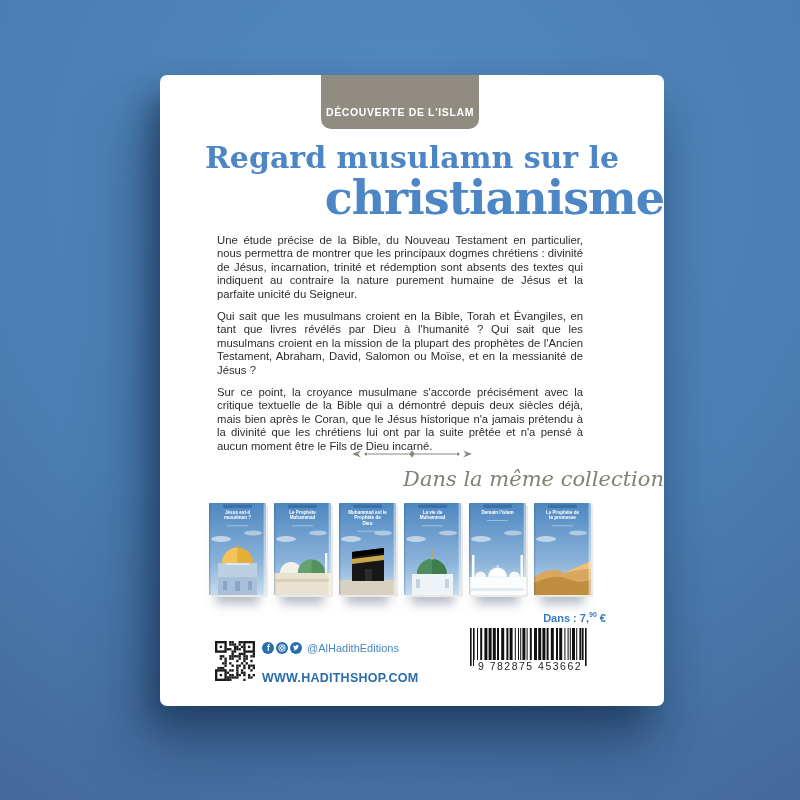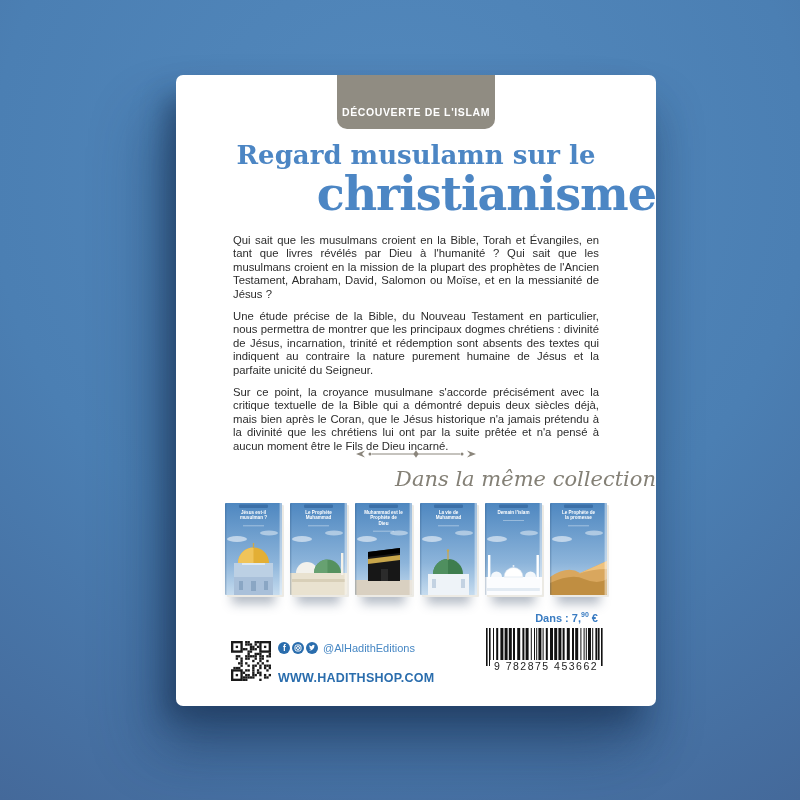--- a/index.html
+++ b/index.html
@@ -2,37 +2,38 @@
 <html><head>
 <meta charset="utf-8">
 <style>
   html,body{margin:0;padding:0;}
   body{
     width:800px;height:800px;overflow:hidden;position:relative;
     background:radial-gradient(circle at 50% 22%, #5389bd 0%, #4b7fb3 55%, #44699a 100%);
     font-family:"Liberation Sans", sans-serif;
   }
   .book-card{
-    position:absolute;left:176px;top:75px;width:480px;height:631px;
+    position:absolute;left:160px;top:75px;width:480px;height:631px;
     background:#ffffff;border-radius:7px;
     box-shadow:-16px 16px 24px -6px rgba(23,47,80,.45), -28px 42px 60px rgba(23,47,80,.30), 0 34px 46px rgba(23,47,80,.35);
+    padding-left:24px;
   }
   
   .badge{
     position:absolute;top:0;left:161px;width:158px;height:54px;
     background:#908c82;border-radius:0 0 10px 10px;
     display:flex;align-items:flex-end;justify-content:center;
     padding-bottom:11px;box-sizing:border-box;
   }
   .badge span{
     color:#ffffff;font-size:10.5px;font-weight:bold;letter-spacing:.06em;white-space:nowrap;
   }
   
   .title-block{position:absolute;top:66px;left:0;width:100%;text-align:center;color:#4c86c4;}
-  .title-line1{display:block;font-family:"DejaVu Serif", serif;font-weight:bold;font-size:26px;line-height:1.1;}
+  .title-line1{display:block;font-family:"DejaVu Serif", serif;font-weight:bold;font-size:30px;line-height:1.1;}
   .title-line2{display:block;font-family:"DejaVu Serif", serif;font-weight:bold;font-size:46px;line-height:1.0;margin-top:1px;letter-spacing:-1px;text-align:right;}
   
   .body-text{
     position:absolute;top:159px;left:57px;width:366px;
     font-size:11.3px;line-height:13.4px;color:#2c2c2c;text-align:justify;
   }
   .body-text p{margin:0 0 9px 0;}
   
   .divider{position:absolute;top:372px;left:0;width:100%;text-align:center;}
   
@@ -67,22 +68,22 @@
   <div class="badge">
     <span>DÉCOUVERTE DE L'ISLAM</span>
   </div>
 
   <div class="title-block">
     <span class="title-line1">Regard musulamn sur le</span>
     <span class="title-line2">christianisme</span>
   </div>
 
   <div class="body-text">
+    <p>Une étude précise de la Bible, du Nouveau Testament en particulier, nous permettra de montrer que les principaux dogmes chrétiens : divinité de Jésus, incarnation, trinité et rédemption sont absents des textes qui indiquent au contraire la nature purement humaine de Jésus et la parfaite unicité du Seigneur.</p>
     <p>Qui sait que les musulmans croient en la Bible, Torah et Évangiles, en tant que livres révélés par Dieu à l'humanité ? Qui sait que les musulmans croient en la mission de la plupart des prophètes de l'Ancien Testament, Abraham, David, Salomon ou Moïse, et en la messianité de Jésus ?</p>
-    <p>Une étude précise de la Bible, du Nouveau Testament en particulier, nous permettra de montrer que les principaux dogmes chrétiens : divinité de Jésus, incarnation, trinité et rédemption sont absents des textes qui indiquent au contraire la nature purement humaine de Jésus et la parfaite unicité du Seigneur.</p>
     <p>Sur ce point, la croyance musulmane s'accorde précisément avec la critique textuelle de la Bible qui a démontré depuis deux siècles déjà, mais bien après le Coran, que le Jésus historique n'a jamais prétendu à la divinité que les chrétiens lui ont par la suite prêtée et n'a pensé à aucun moment être le Fils de Dieu incarné.</p>
   </div>
 
   <div class="divider">
     <svg width="122" height="14" viewBox="0 0 122 14">
       <g fill="#8b867c" stroke="#8b867c">
         <path d="M1,7 L10,3.4 L7,7 L10,10.6 Z" stroke="none"></path>
         <circle cx="15" cy="7" r="1.5" stroke="none"></circle>
         <line x1="17" y1="7" x2="105" y2="7" stroke-width="1"></line>
         <path d="M61,3.2 L63.6,7 L61,10.8 L58.4,7 Z" stroke="none"></path>

